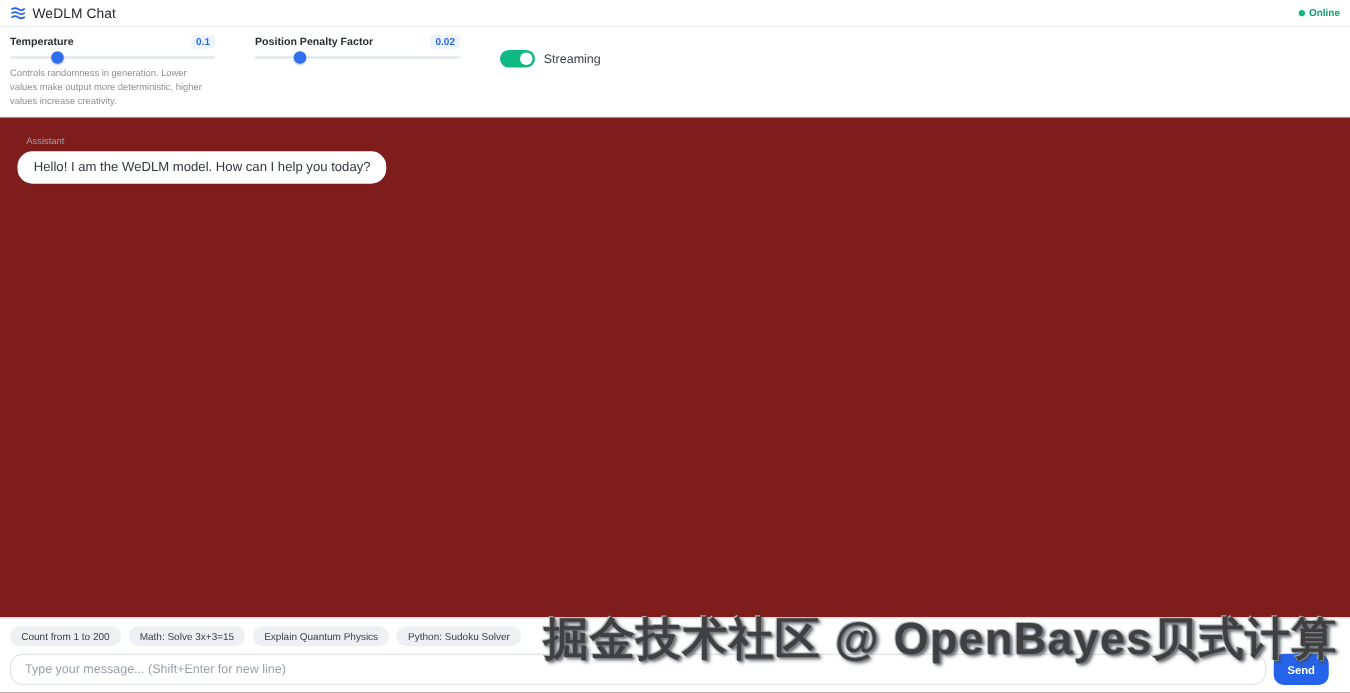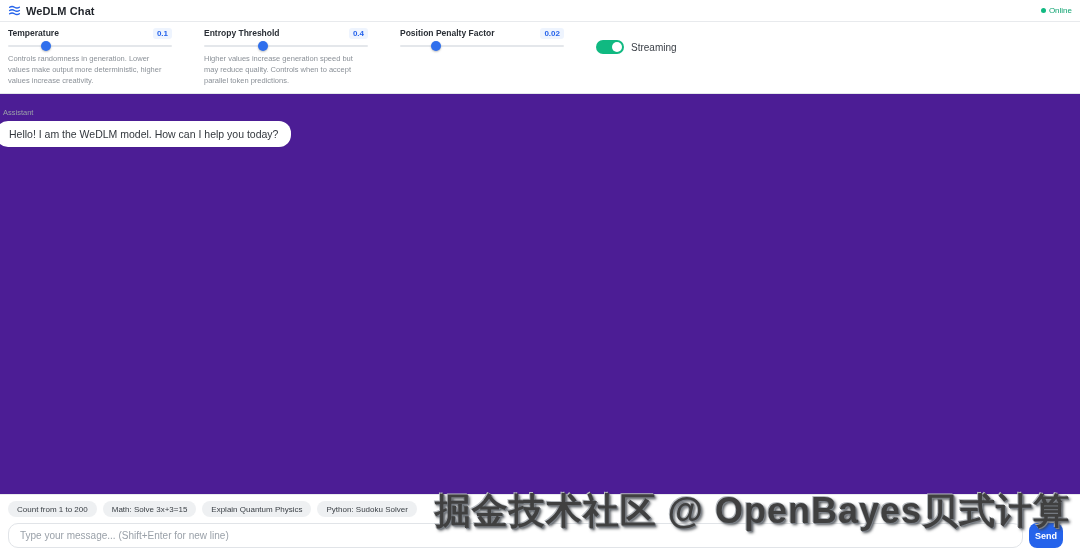--- a/index.html
+++ b/index.html
@@ -17,25 +17,25 @@
   .app-header {
     height: 22px;
     background: #fff;
     border-bottom: 1px solid #e8eaed;
     display: flex;
     align-items: center;
     padding: 0 8px;
     flex: 0 0 auto;
   }
   .logo-icon { width: 13px; height: 13px; margin-right: 5px; display: flex; }
-  .app-title { font-size: 11px; font-weight: bold; color: #1f2329; letter-spacing: .1px; }
+  .app-title { font-size: 11px; font-weight: normal; color: #1f2329; letter-spacing: .1px; }
   .header-spacer { flex: 1; }
   .status-badge { display: flex; align-items: center; gap: 3px; }
   .status-dot { width: 5px; height: 5px; border-radius: 50%; background: #10b981; }
-  .status-text { font-size: 8px; color: #0ea371; font-weight: 400; }
+  .status-text { font-size: 8px; color: #0ea371; font-weight: 700; }
 
   
   .controls-bar {
     background: #fff;
     border-bottom: 1px solid #e3e6ea;
     padding: 5px 8px 6px 8px;
     display: flex;
     align-items: flex-start;
     gap: 32px;
     flex: 0 0 auto;
@@ -59,22 +59,22 @@
   }
   .toggle-knob {
     position: absolute; top: 2px; right: 2px; width: 10px; height: 10px;
     border-radius: 50%; background: #fff;
   }
   .toggle-label { font-size: 10px; color: #3c4148; }
 
   
   .chat-area {
     flex: 1 1 auto;
-    background: #4c1d95;
-    padding: 12px 2px;
+    background: #7f1d1d;
+    padding: 12px 20px;
     overflow: hidden;
   }
   .msg-role { font-size: 7.5px; color: #9aa1a9; margin: 2px 0 4px 1px; }
   .msg-bubble {
     display: inline-block;
     background: #fff;
     border-radius: 12px;
     padding: 7px 13px;
     font-size: 10.5px;
     color: #32373d;
@@ -111,21 +111,21 @@
     border-radius: 10px;
     padding: 6px 11px;
     font-size: 10px;
     font-family: inherit;
     color: #202124;
     outline: none;
     background: #fff;
   }
   .message-input::placeholder { color: #9aa1a9; }
   .send-button {
-    width: 34px;
+    width: 44px;
     height: 25px;
     border: none;
     border-radius: 8px;
     background: #2563eb;
     color: #fff;
     font-size: 9px;
     font-weight: bold;
     font-family: inherit;
     cursor: pointer;
   }
@@ -171,31 +171,20 @@
       <span class="slider-label">Temperature</span>
       <span class="slider-value">0.1</span>
     </div>
     <div class="slider-row">
       <div class="slider-track"></div>
       <div class="slider-thumb" style="left: calc(23% - 5px);"></div>
     </div>
     <div class="slider-desc">Controls randomness in generation. Lower values make output more deterministic, higher values increase creativity.</div>
   </div>
 
-  <div class="slider-group">
-    <div class="slider-head">
-      <span class="slider-label">Entropy Threshold</span>
-      <span class="slider-value">0.4</span>
-    </div>
-    <div class="slider-row">
-      <div class="slider-track"></div>
-      <div class="slider-thumb" style="left: calc(36% - 5px);"></div>
-    </div>
-    <div class="slider-desc">Higher values increase generation speed but may reduce quality. Controls when to accept parallel token predictions.</div>
-  </div>
 
   <div class="slider-group">
     <div class="slider-head">
       <span class="slider-label">Position Penalty Factor</span>
       <span class="slider-value">0.02</span>
     </div>
     <div class="slider-row">
       <div class="slider-track"></div>
       <div class="slider-thumb" style="left: calc(22% - 5px);"></div>
     </div>

